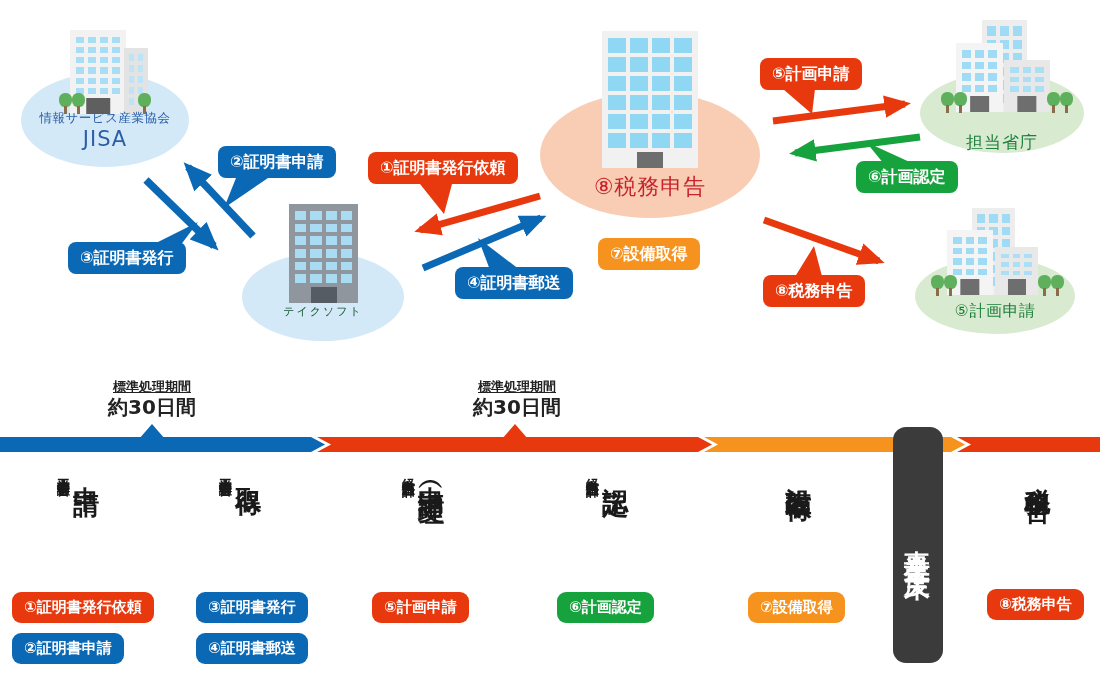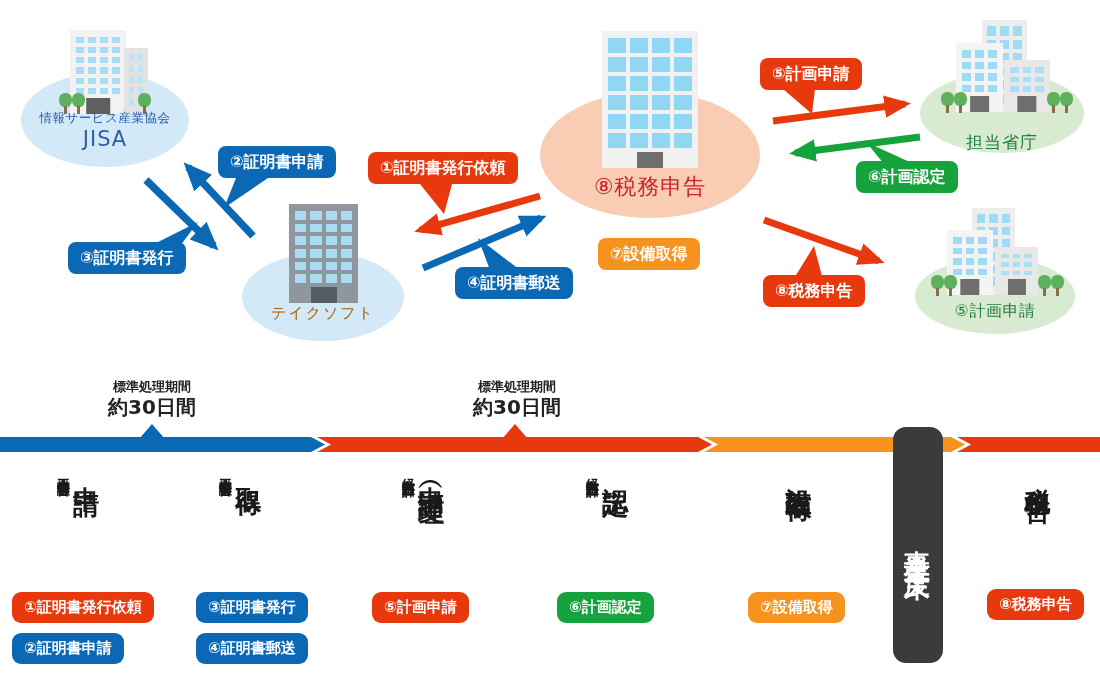--- a/index.html
+++ b/index.html
@@ -21,36 +21,36 @@
   .tree { position:absolute; width:13px; height:21px; }
   .tree::before { content:''; position:absolute; left:0; top:0; width:13px; height:14px;
     background:#5FB05C; border-radius:45%; }
   .tree::after { content:''; position:absolute; left:5px; bottom:0; width:3px; height:8px;
     background:#8A6E4B; }
 
   
   .ename { position:absolute; text-align:center; font-weight:normal; white-space:nowrap; }
   .jisa-org { font-size:12.5px; color:#2B5EA7; letter-spacing:.5px; }
   .jisa-abbr { font-size:21px; color:#2B5EA7; letter-spacing:1px; }
-  .takesoft-name { font-size:15px; color:#a16207; letter-spacing:2px; }
+  .takesoft-name { font-size:11px; color:#14532d; letter-spacing:2px; }
   .user-name { font-size:22px; color:#C8232C; letter-spacing:1px; }
   .gov-name { font-size:17px; color:#1E7F3C; letter-spacing:1px; }
   .tax-name { font-size:16px; color:#1E7F3C; letter-spacing:.5px; }
 
   
   .lbl { position:absolute; color:#fff; font-weight:bold; font-size:16px; line-height:1;
     padding:8px 12px; border-radius:8px; white-space:nowrap; }
   .lbl.red { background:#E8380D; }
   .lbl.blue { background:#0A68B4; }
   .lbl.green { background:#16A23C; }
   .lbl.orange { background:#F6921E; }
 
   
   .period { position:absolute; text-align:center; color:#222; }
-  .period .p1 { font-size:13px; font-weight:bold; display:block; line-height:1.2; }
+  .period .p1 { font-size:13px; font-weight:bold; display:block; line-height:1.2;text-decoration:underline; }
   .period .p2 { font-size:20px; font-weight:bold; display:block; line-height:1.2; }
 
   .vstage { position:absolute; writing-mode:vertical-rl; text-orientation:mixed;
     color:#1A1A1A; font-weight:bold; }
   .vstage .vmain { display:block; font-size:26px; letter-spacing:3px; line-height:1.15; }
   .vstage .vsub { display:block; font-size:13px; letter-spacing:1px; line-height:1.3; margin-top:2px; }
 
   .milestone { position:absolute; left:893px; top:427px; width:50px; height:236px;
     background:#3B3B3B; border-radius:13px; display:flex; align-items:center; justify-content:center; }
   .milestone span { writing-mode:vertical-rl; color:#fff; font-weight:bold; font-size:26px;

